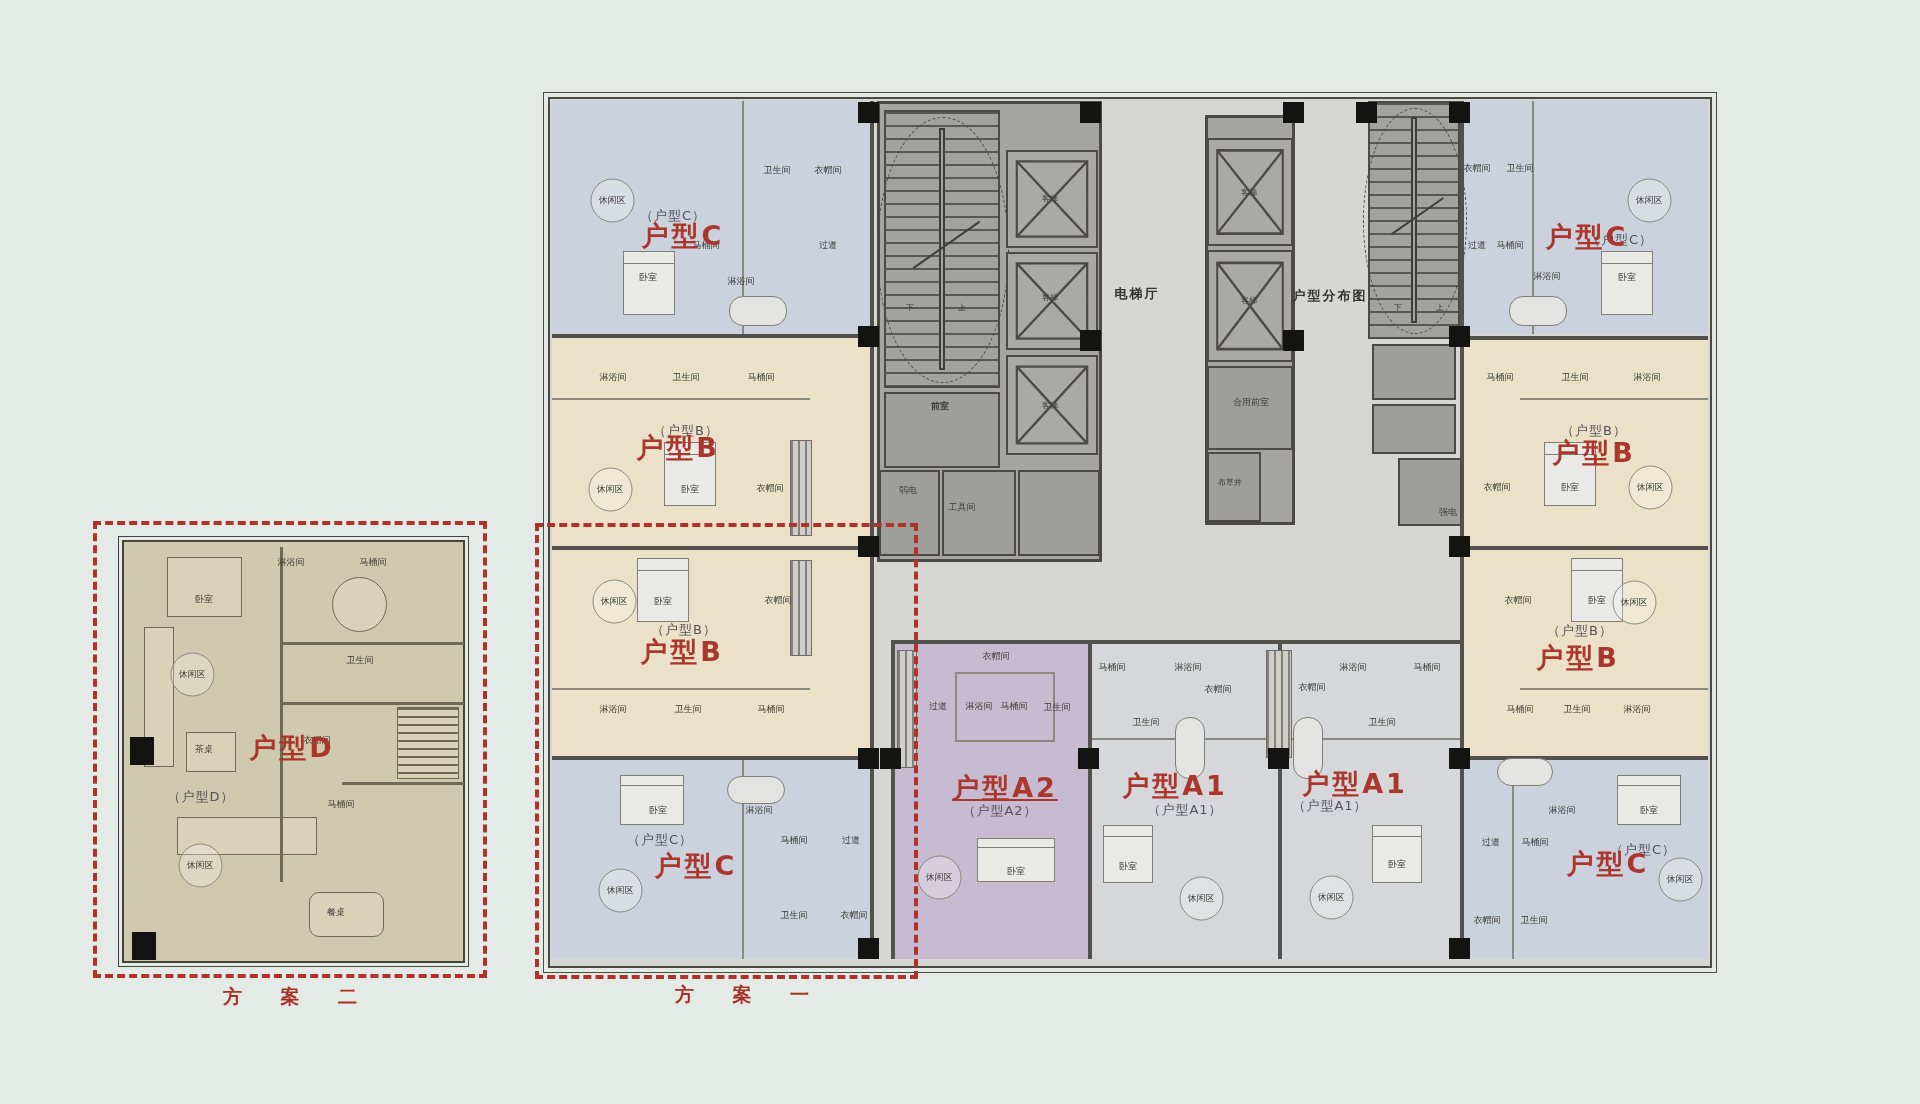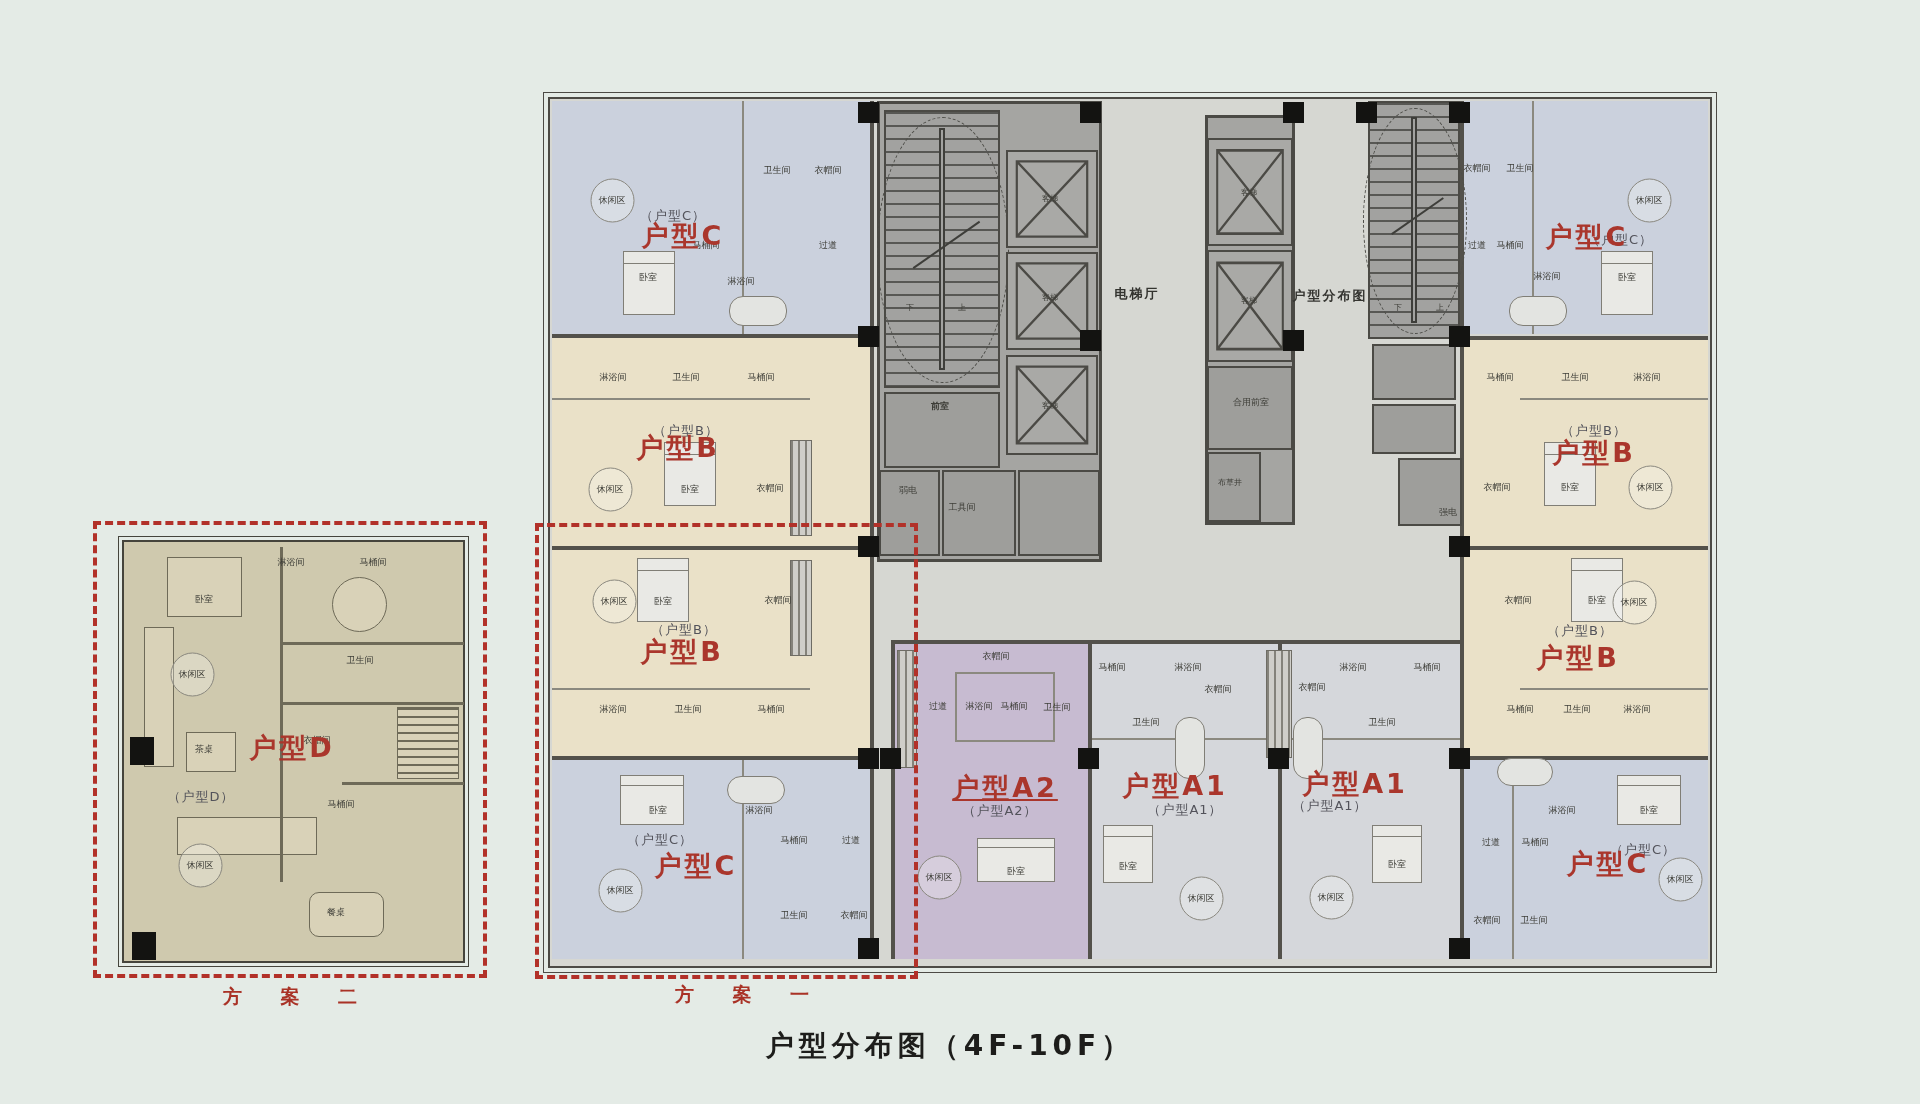--- a/index.html
+++ b/index.html
@@ -329,15 +329,14 @@
       <span class="unit-label" style="left: 1578px; top: 658px;">户型B</span>
       <span class="unit-label" style="left: 1608px; top: 864px;">户型C</span>
       <span class="unit-label" style="left: 1005px; top: 788px; text-decoration: underline;">户型A2</span>
       <span class="unit-label" style="left: 1175px; top: 786px;">户型A1</span>
       <span class="unit-label" style="left: 1355px; top: 784px;">户型A1</span>
       <span class="unit-label" style="left: 292px; top: 748px;">户型D</span>
     </div>
 
   <div class="scheme-label" style="left:298px;top:997px;">方 案 二</div>
   <div class="scheme-label" style="left:750px;top:995px;">方 案 一</div>
-  <div id="title" style="left:950px;top:1046px;">户型分布图（4F-10F）</div>
 
 </div>
 
 </body></html>

